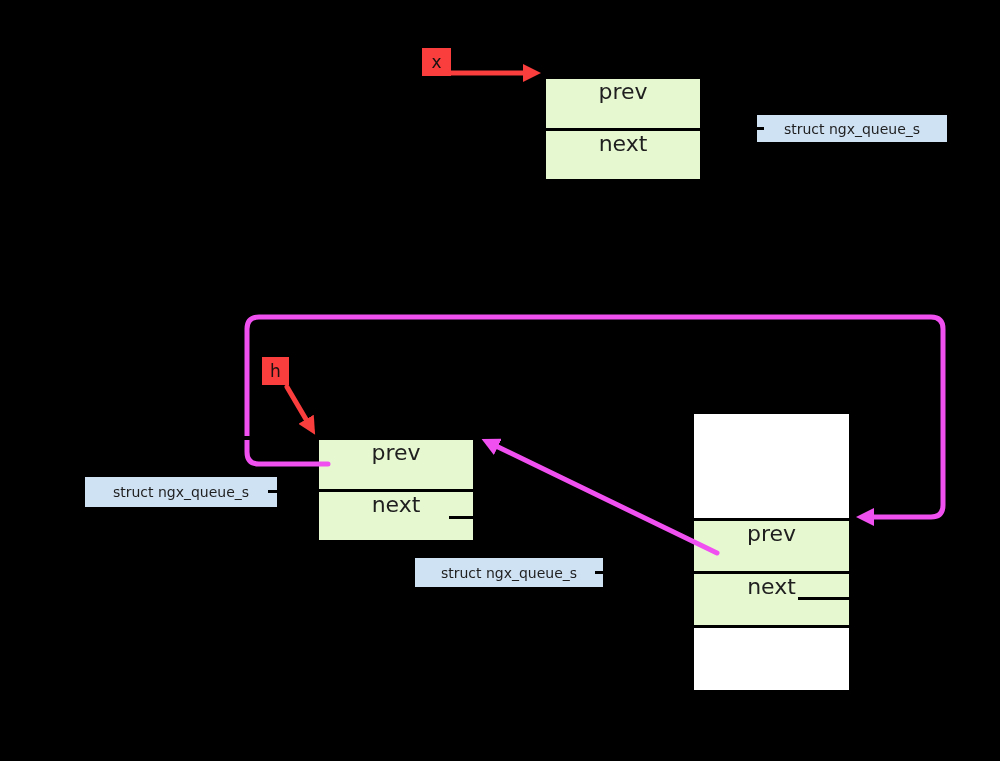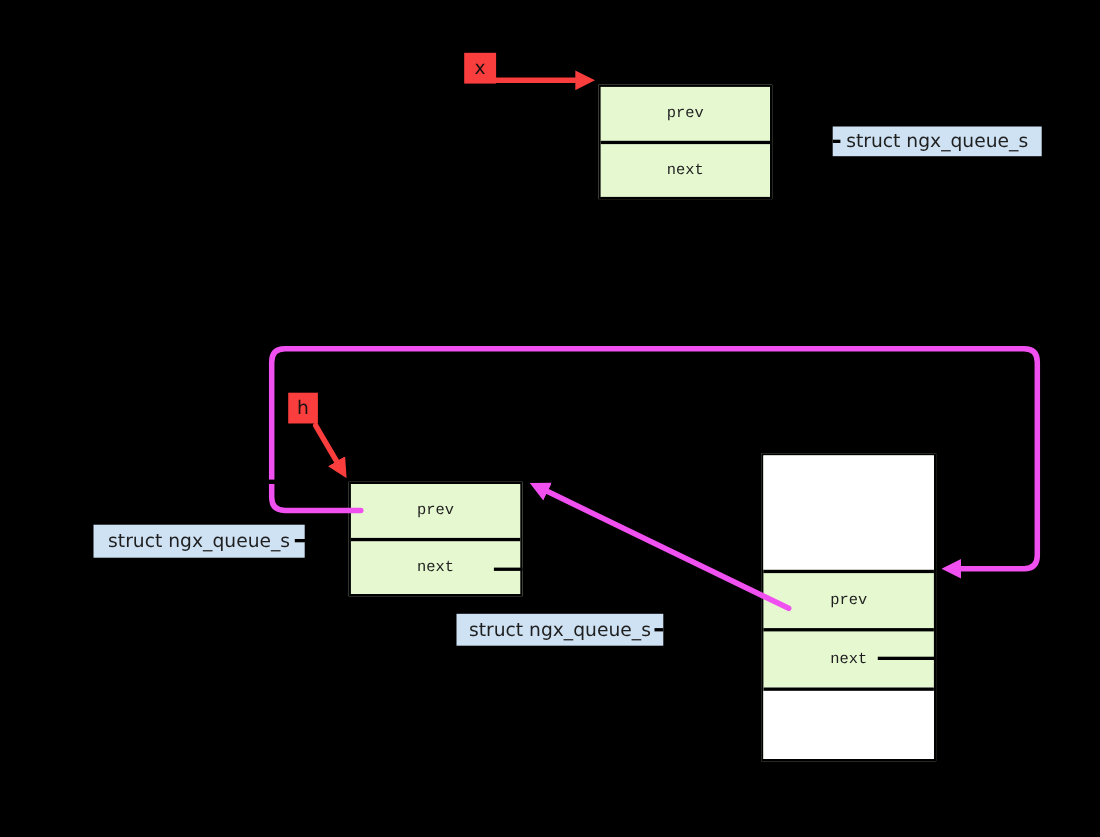--- a/index.html
+++ b/index.html
@@ -2,34 +2,34 @@
 <html style="--canvas: #000000; --node-fill: #e6f8d0; --node-border: #000000; --cell-white: #ffffff; --label-bg: #cfe2f4; --red: #fa3d3d; --magenta: #f050f0; --ink: #1f1f1f; --stub: #000000;"><head>
 <meta charset="utf-8">
 <style>
   html,body{margin:0;padding:0;}
   body{background:var(--canvas,#000);font-family:"DejaVu Sans","Liberation Sans",sans-serif;}
   #canvas{position:relative;width:1000px;height:761px;background:var(--canvas,#000);overflow:hidden;}
 
   
   .node{position:absolute;background:var(--node-fill,#e6f8d0);border:2px solid var(--node-border,#000);
         box-sizing:border-box;display:flex;flex-direction:column;z-index:1;}
-  .node .row{display:flex;align-items:center;justify-content:center;
-             font-size:14px;color:var(--ink,#1f1f1f);box-sizing:border-box;font-family:Liberation Mono, monospace;}
+  .node .row{display:flex;align-items:flex-start;justify-content:center;
+             font-size:22px;color:var(--ink,#1f1f1f);box-sizing:border-box;}
   .node .row.grow{flex:1;}
   .node > .sep{border-top:3px solid var(--node-border,#000);}
   .node .cell{box-sizing:border-box;}
   .cell.white{background:var(--cell-white,#fff);}
 
   
   .ptr{position:absolute;background:var(--red,#fa3d3d);color:#1a1111;display:flex;align-items:center;
        justify-content:center;font-size:17px;z-index:2;}
 
   
   .type-label{position:absolute;background:var(--label-bg,#cfe2f4);color:var(--ink,#1f1f1f);
-              font-size:17px;display:flex;align-items:center;justify-content:center;
+              font-size:14px;display:flex;align-items:center;justify-content:center;
               box-sizing:border-box;z-index:1;white-space:nowrap;}
 
   
   .tick{position:absolute;height:3px;background:var(--stub,#000);z-index:6;}
 
   
   svg.overlay{position:absolute;left:0;top:0;z-index:5;pointer-events:none;}
   .stroke-red{stroke:var(--red,#fa3d3d);stroke-width:5;fill:none;stroke-linecap:round;stroke-linejoin:round;}
   .stroke-magenta{stroke:var(--magenta,#f050f0);stroke-width:5;fill:none;stroke-linecap:round;stroke-linejoin:round;}
   .fill-red{fill:var(--red,#fa3d3d);}

